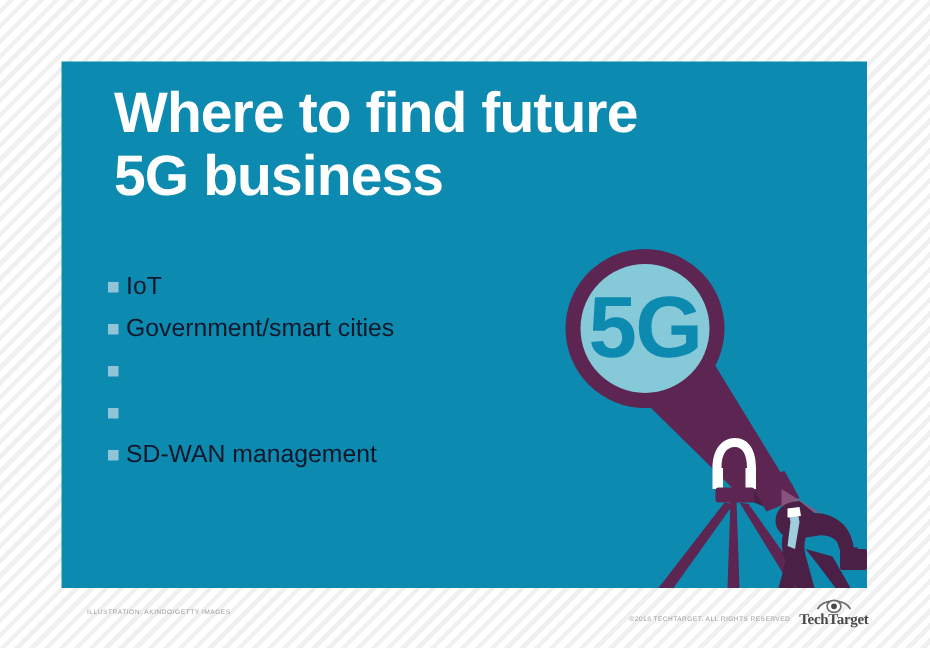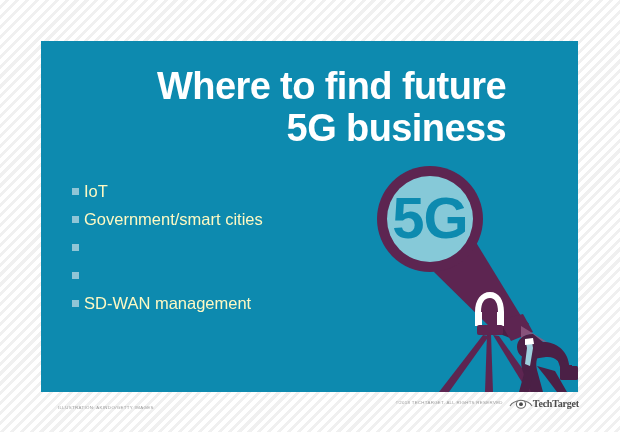--- a/index.html
+++ b/index.html
@@ -36,23 +36,22 @@
     top: 41px;
     width: 537px;
     height: 351px;
     background-color: #0d8aaf;
     overflow: hidden;
   }
 
   #title-block {
     position: absolute;
     left: 35px;
-    top: 24px;
+    top: 14px;
     width: 430px;
-    text-align: right;
   }
   .title-line {
     color: #ffffff;
     font-size: 38px;
     font-weight: bold;
     line-height: 42px;
     letter-spacing: -0.6px;
     white-space: nowrap;
   }
 
@@ -62,21 +61,21 @@
     top: 136px;
     width: 330px;
     list-style: none;
     margin: 0;
     padding: 0;
   }
   .bullet-item {
     display: flex;
     align-items: center;
     height: 28px;
-    color: #fef9c3;
+    color: #0f172a;
     font-size: 16.5px;
     font-weight: normal;
     white-space: nowrap;
   }
   .bullet-marker {
     width: 7px;
     height: 7px;
     background-color: #8fc5d6;
     margin-right: 5px;
     flex: 0 0 auto;
@@ -114,21 +113,21 @@
   }
   #copyright {
     font-size: 4.4px;
     letter-spacing: 0.3px;
     color: #9a9a9a;
     white-space: nowrap;
     padding-bottom: 4px;
   }
   #techtarget-logo {
     display: flex;
-    flex-direction: row;
+    flex-direction: column;
     align-items: center;
   }
   #logo-wordmark {
     font-family: "Liberation Serif", serif;
     font-weight: bold;
     font-size: 10px;
     color: #4a4a4a;
     letter-spacing: -0.2px;
     line-height: 10px;
   }

